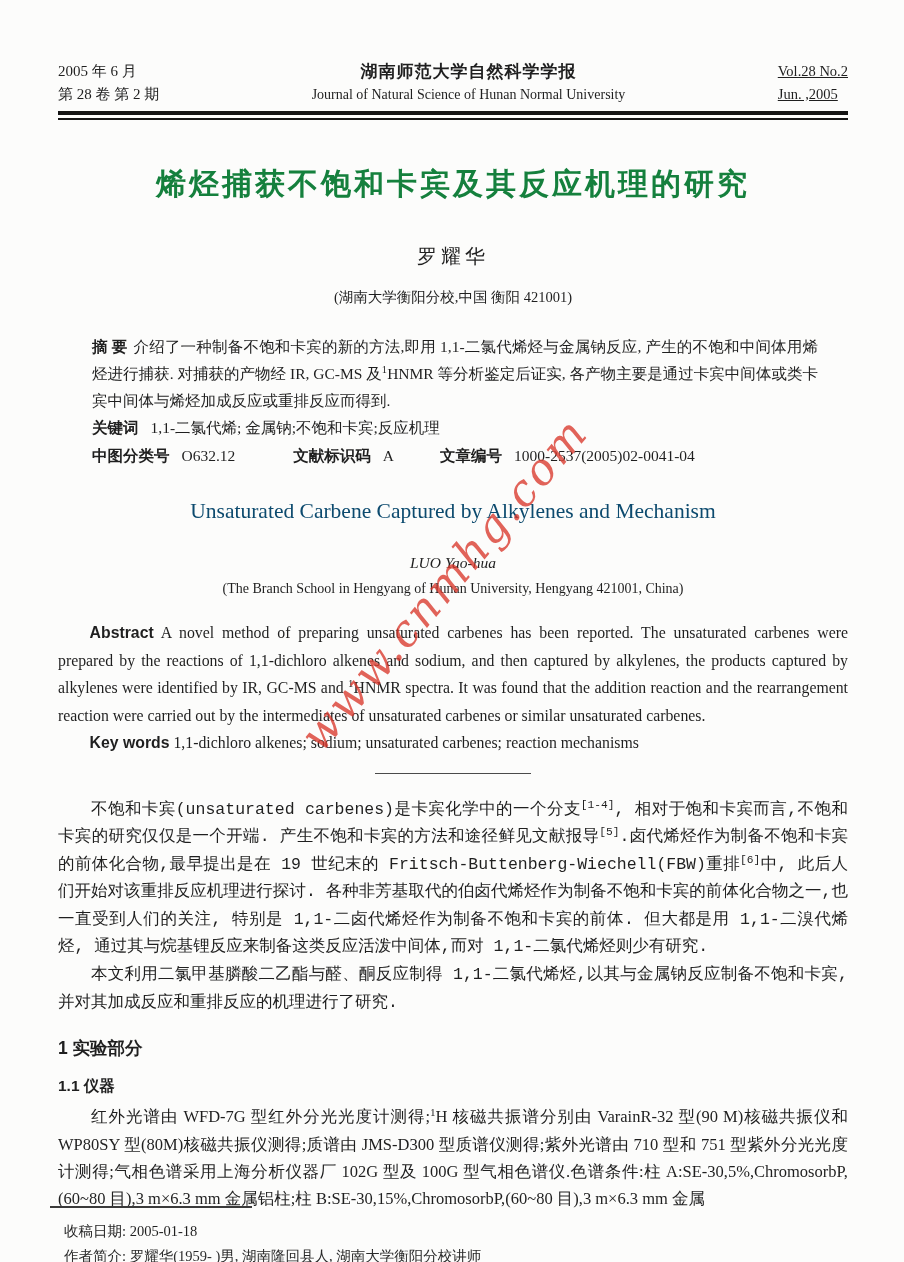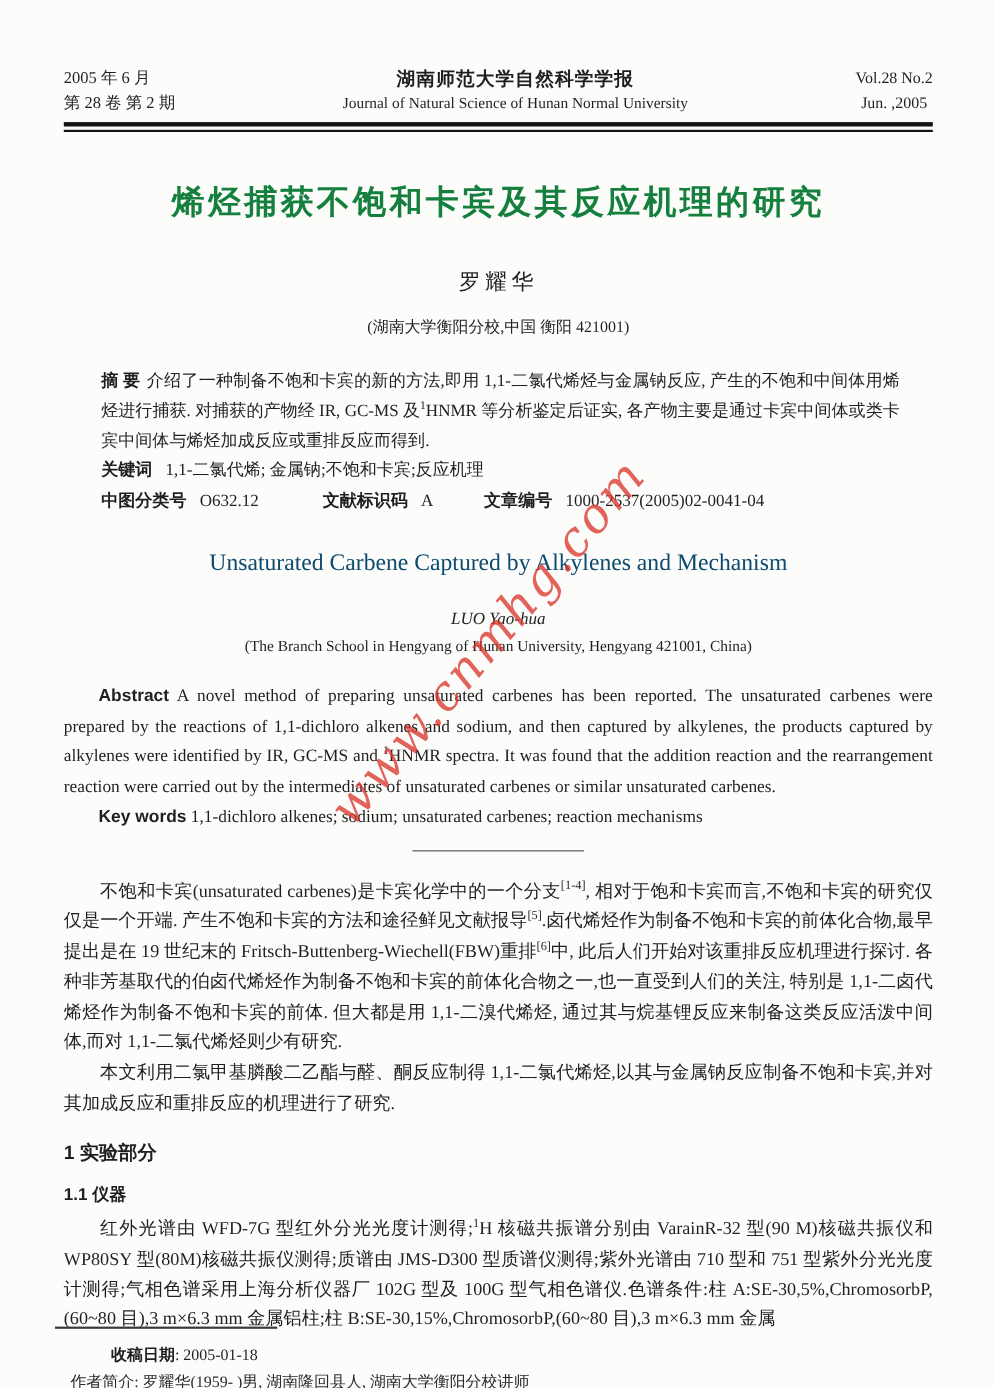--- a/index.html
+++ b/index.html
@@ -10,21 +10,21 @@
   }
   .page{position:relative;width:904px;height:1262px;overflow:hidden;}
   .inner{padding:0 56px 0 58px;}
 
   
   .jheader{display:flex;justify-content:space-between;align-items:flex-end;margin-top:60px;}
   .jh-left{font-size:15px;line-height:23px;white-space:nowrap;}
   .jh-center{text-align:center;flex:1;}
   .jh-center .cn{font-size:17px;font-weight:bold;letter-spacing:1px;line-height:24px;}
   .jh-center .en{font-size:14px;line-height:22px;}
-  .jh-right{font-size:14.5px;line-height:23px;text-align:center;white-space:nowrap;}
+  .jh-right{font-size:14.5px;line-height:23px;text-align:left;white-space:nowrap;text-decoration:underline;}
   .rule-double{margin-top:5px;border-top:4px solid #141414;border-bottom:2px solid #141414;height:3px;}
 
   
   .title-cn{margin-top:44px;text-align:center;font-size:30px;font-weight:bold;letter-spacing:3px;
     font-family:"Liberation Sans","DejaVu Sans",sans-serif;color:#15803d;}
   .author-cn{margin-top:38px;text-align:center;font-size:20px;letter-spacing:4px;}
   .affil-cn{margin-top:18px;text-align:center;font-size:14.5px;}
 
   
   .abs-cn{margin:26px 30px 0 34px;font-size:15.5px;line-height:27px;text-align:justify;}
@@ -40,35 +40,35 @@
   .title-en{margin-top:30px;text-align:center;font-size:21.5px;
     font-family:Liberation Serif, serif;color:#0c4a6e;}
   .author-en{margin-top:30px;text-align:center;font-size:15.5px;font-style:italic;}
   .affil-en{margin-top:9px;text-align:center;font-size:14px;}
   .abs-en{margin-top:22px;font-size:15.8px;line-height:27.5px;text-align:justify;text-indent:2em;}
   .abs-en b, .kw-en b{font-family:"Liberation Sans","DejaVu Sans",sans-serif;}
   .kw-en{font-size:15.8px;line-height:27.5px;text-indent:2em;}
   .mid-divider{width:156px;margin:16px auto 0 auto;border-top:1.6px solid #4a4a4a;height:0;}
 
   
-  .body-cn{margin-top:22px;font-size:16.5px;line-height:27.6px;text-align:justify;}
+  .body-cn{margin-top:22px;font-size:16.5px;line-height:27.6px;text-align:justify;font-family:Liberation Mono, monospace;}
   .body-cn p{margin:0;text-indent:2em;}
   sup{font-size:0.68em;vertical-align:super;line-height:0;}
 
   .sec-h1{margin-top:20px;font-size:17.5px;font-weight:bold;
     font-family:"Liberation Sans","DejaVu Sans",sans-serif;}
   .sec-h2{margin-top:16px;font-size:15.5px;font-weight:bold;
     font-family:"Liberation Sans","DejaVu Sans",sans-serif;}
   .sec-p{margin-top:6px;font-size:16.5px;line-height:27.3px;text-align:justify;text-indent:2em;}
 
   
   .footnote{position:absolute;left:50px;top:1206px;width:800px;}
   .fn-rule{width:202px;border-top:2px solid #3a3a3a;height:0;}
   .fn-line{margin-top:14px;padding-left:14px;font-size:14.5px;}
-  .fn-line .lead{font-weight:bold;font-family:"Liberation Sans","DejaVu Sans",sans-serif;margin-left:37px;}
+  .fn-line .lead{font-weight:normal;font-family:"Liberation Sans","DejaVu Sans",sans-serif;}
   .fn-bio{margin-top:6px;padding-left:14px;font-size:14.5px;color:#2a2a2a;}
 
   
   .watermark{
     position:absolute;left:222px;top:558px;width:444px;text-align:center;
     transform:rotate(-50deg);
     font-size:44px;font-style:italic;letter-spacing:3px;
     font-family:"DejaVu Serif","Liberation Serif",serif;
     color:rgba(217,55,43,0.78);pointer-events:none;z-index:5;
   }

